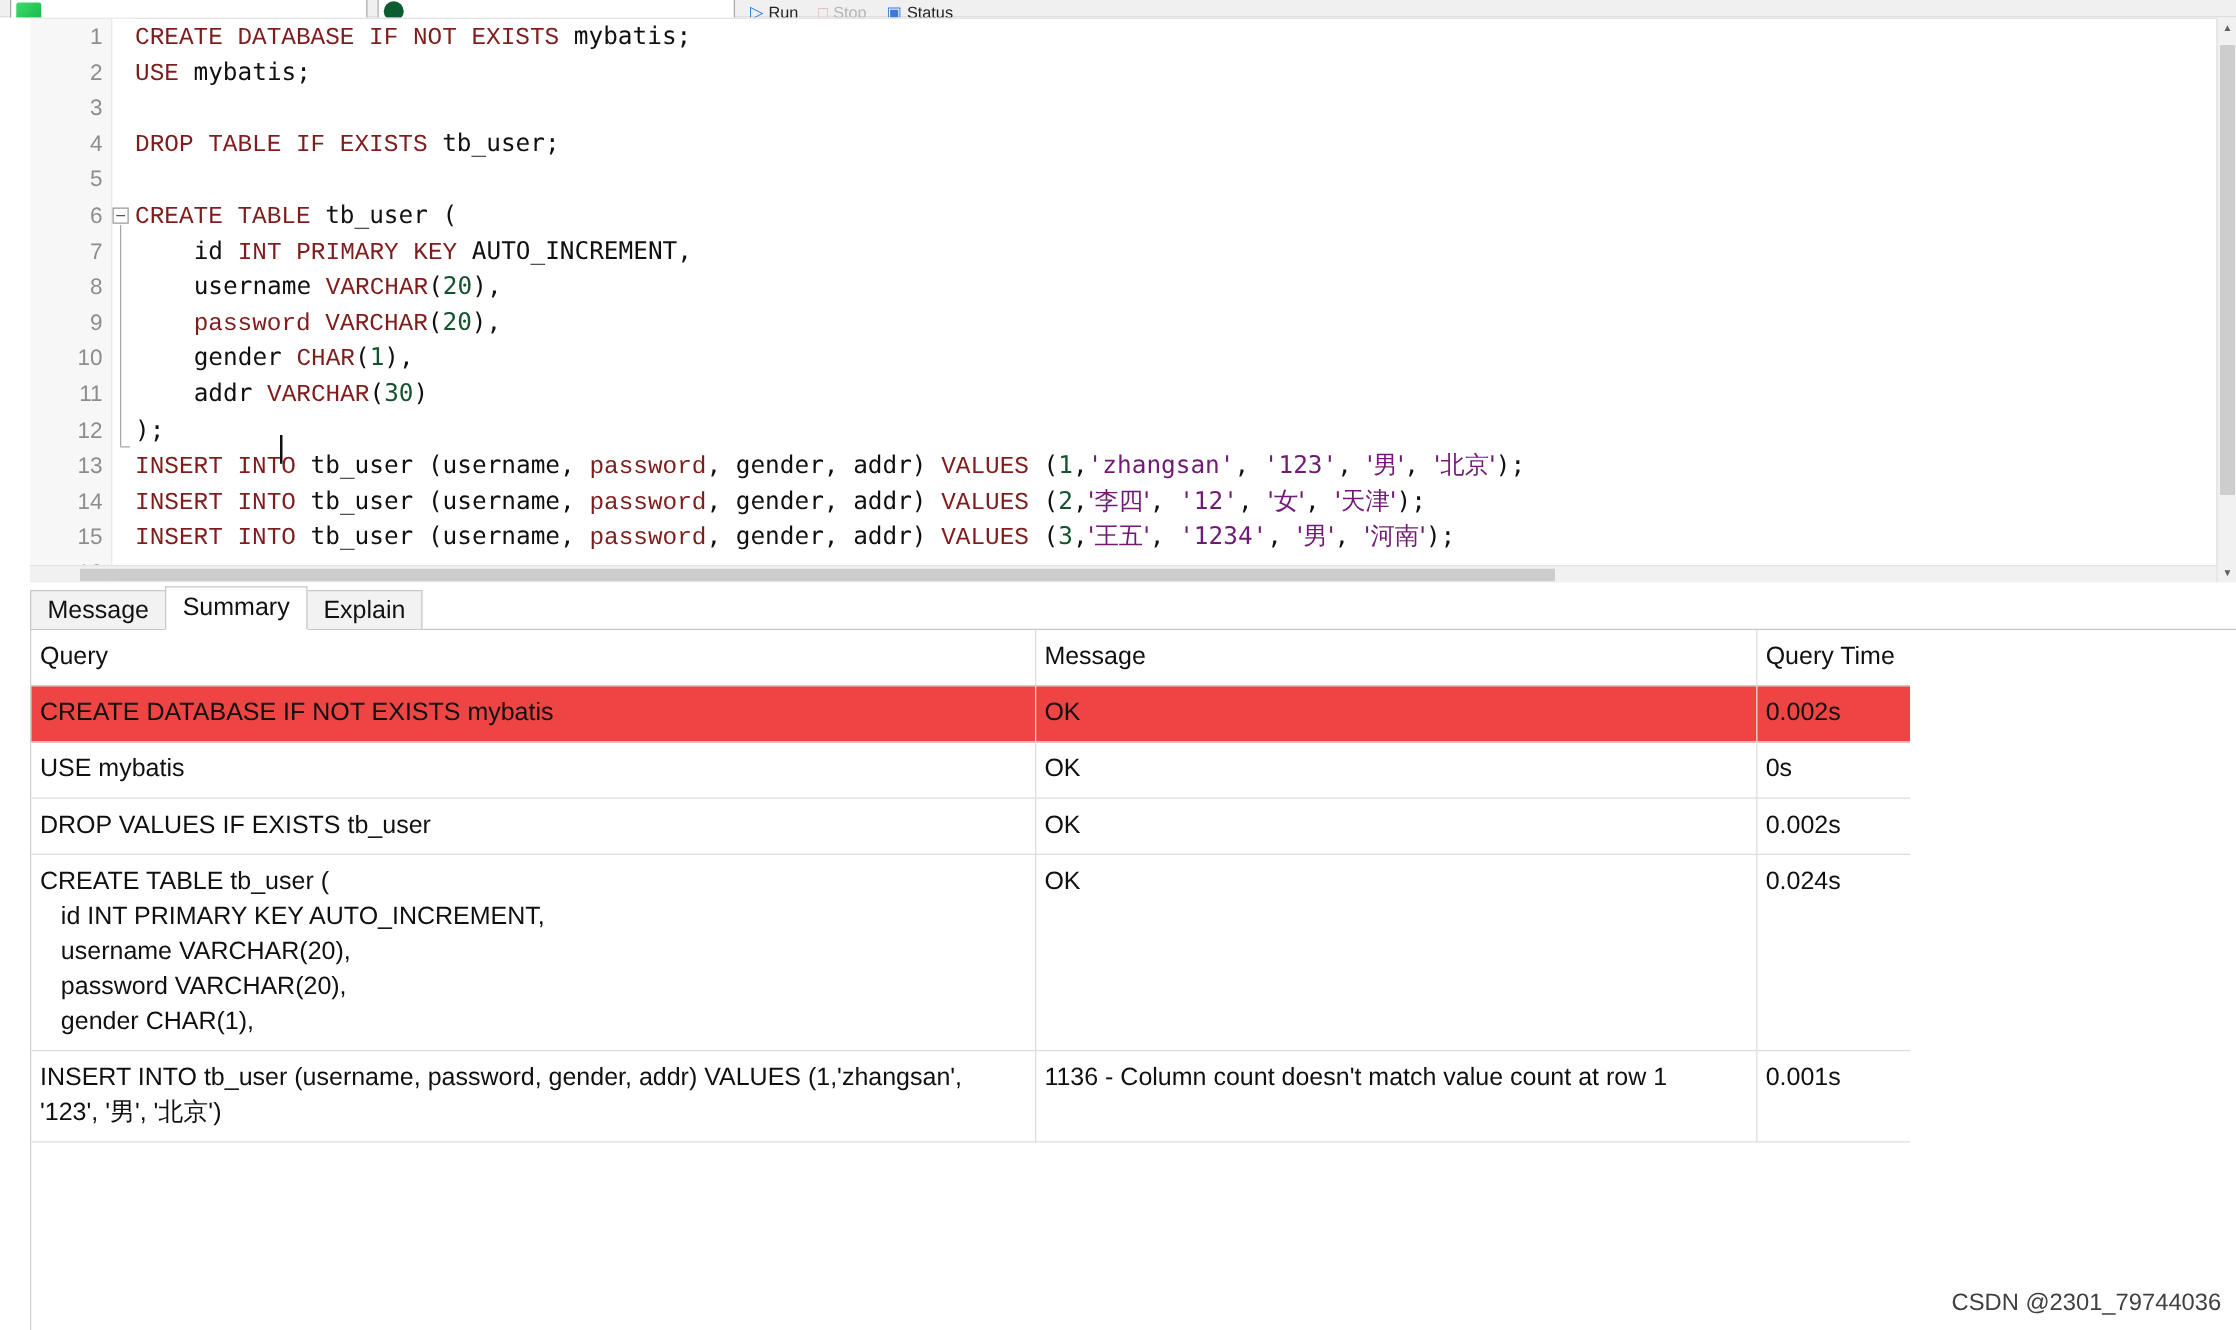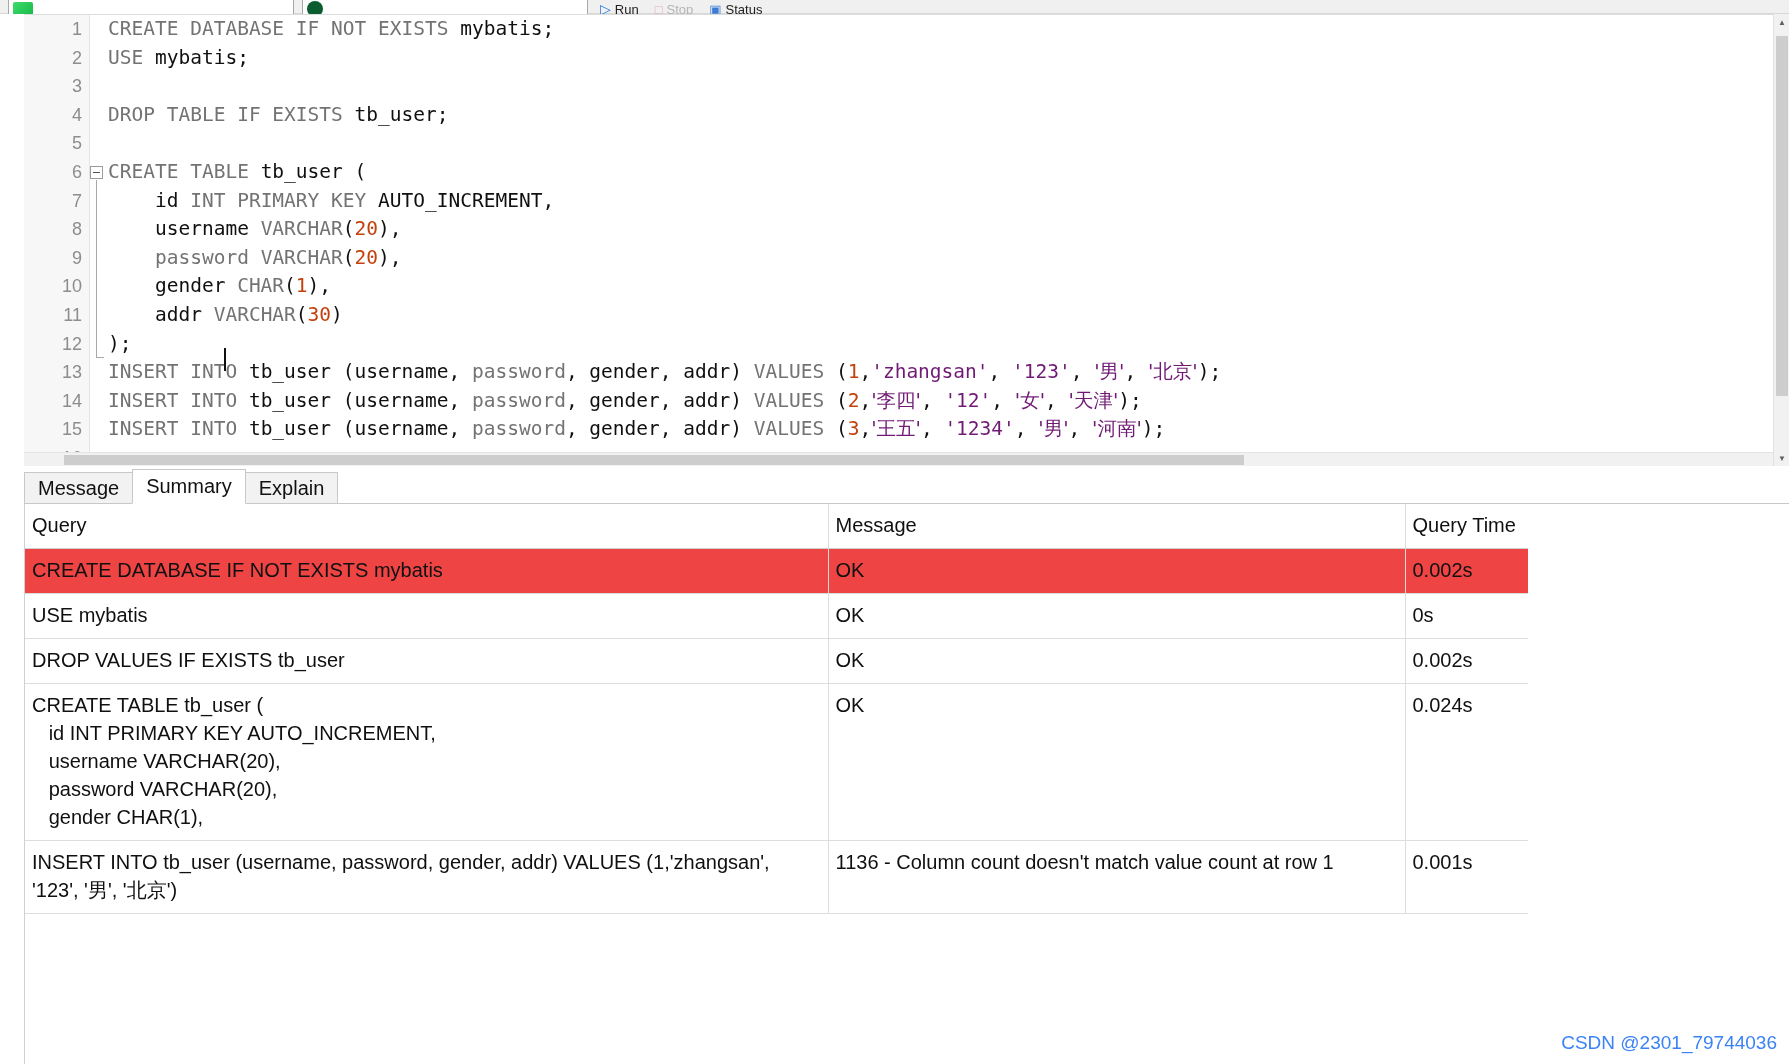--- a/index.html
+++ b/index.html
@@ -60,22 +60,22 @@
     position: absolute; left: 24px; top: 1px; right: 16px; height: 451px;
     font-family: "DejaVu Sans Mono", "Liberation Mono", monospace;
     font-size: 19.5px; line-height: 28.6px; white-space: pre;
   }
   .cl { position: relative; height: 28.6px; display: block; }
   .ln {
     position: absolute; left: 0; width: 58px; text-align: right;
     color: #8d8d8d; font-size: 18px; font-family: "Liberation Sans", sans-serif;
   }
   .src { position: absolute; left: 84px; color: #101010; }
-  .kw   { color: #737373; }
-  .num  { color: #c2410c; }
+  .kw   { color: #7f1d1d; font-family: Liberation Mono, monospace; }
+  .num  { color: #14532d; }
   .str  { color: #701a75; }
   .plain{ color: #101010; margin-top: 37px; }
   .cjk  { font-family: "DejaVu Sans", sans-serif; }
 
   
   .fold-box {
     position: absolute; left: 90px; top: 8px; width: 13px; height: 13px;
     border: 1px solid #9a9a9a; background: #fff;
   }
   .fold-box:after {
@@ -147,21 +147,21 @@
   table.rg th { border-bottom: 1px solid #cfcfcf; }
   .col-q  { width: 803px; }
   .col-m  { width: 577px; }
   .col-t  { width: 385px; }
   tr.selected td { background: #ef4444; }
   .pre { white-space: pre-wrap; }
 
   
   #watermark {
     position: absolute; right: 12px; bottom: 10px;
-    font-size: 19px; color: #3b82f6; font-family: "Liberation Sans", sans-serif;
+    font-size: 19px; color: #404040; font-family: "Liberation Sans", sans-serif;
   }
 </style>
 </head>
 <body>
 
 <div id="toolbar">
   <div class="tb-combo" id="combo-db">
     <span class="combo-ico db"></span>
     <span class="combo-txt"></span>
   </div>

